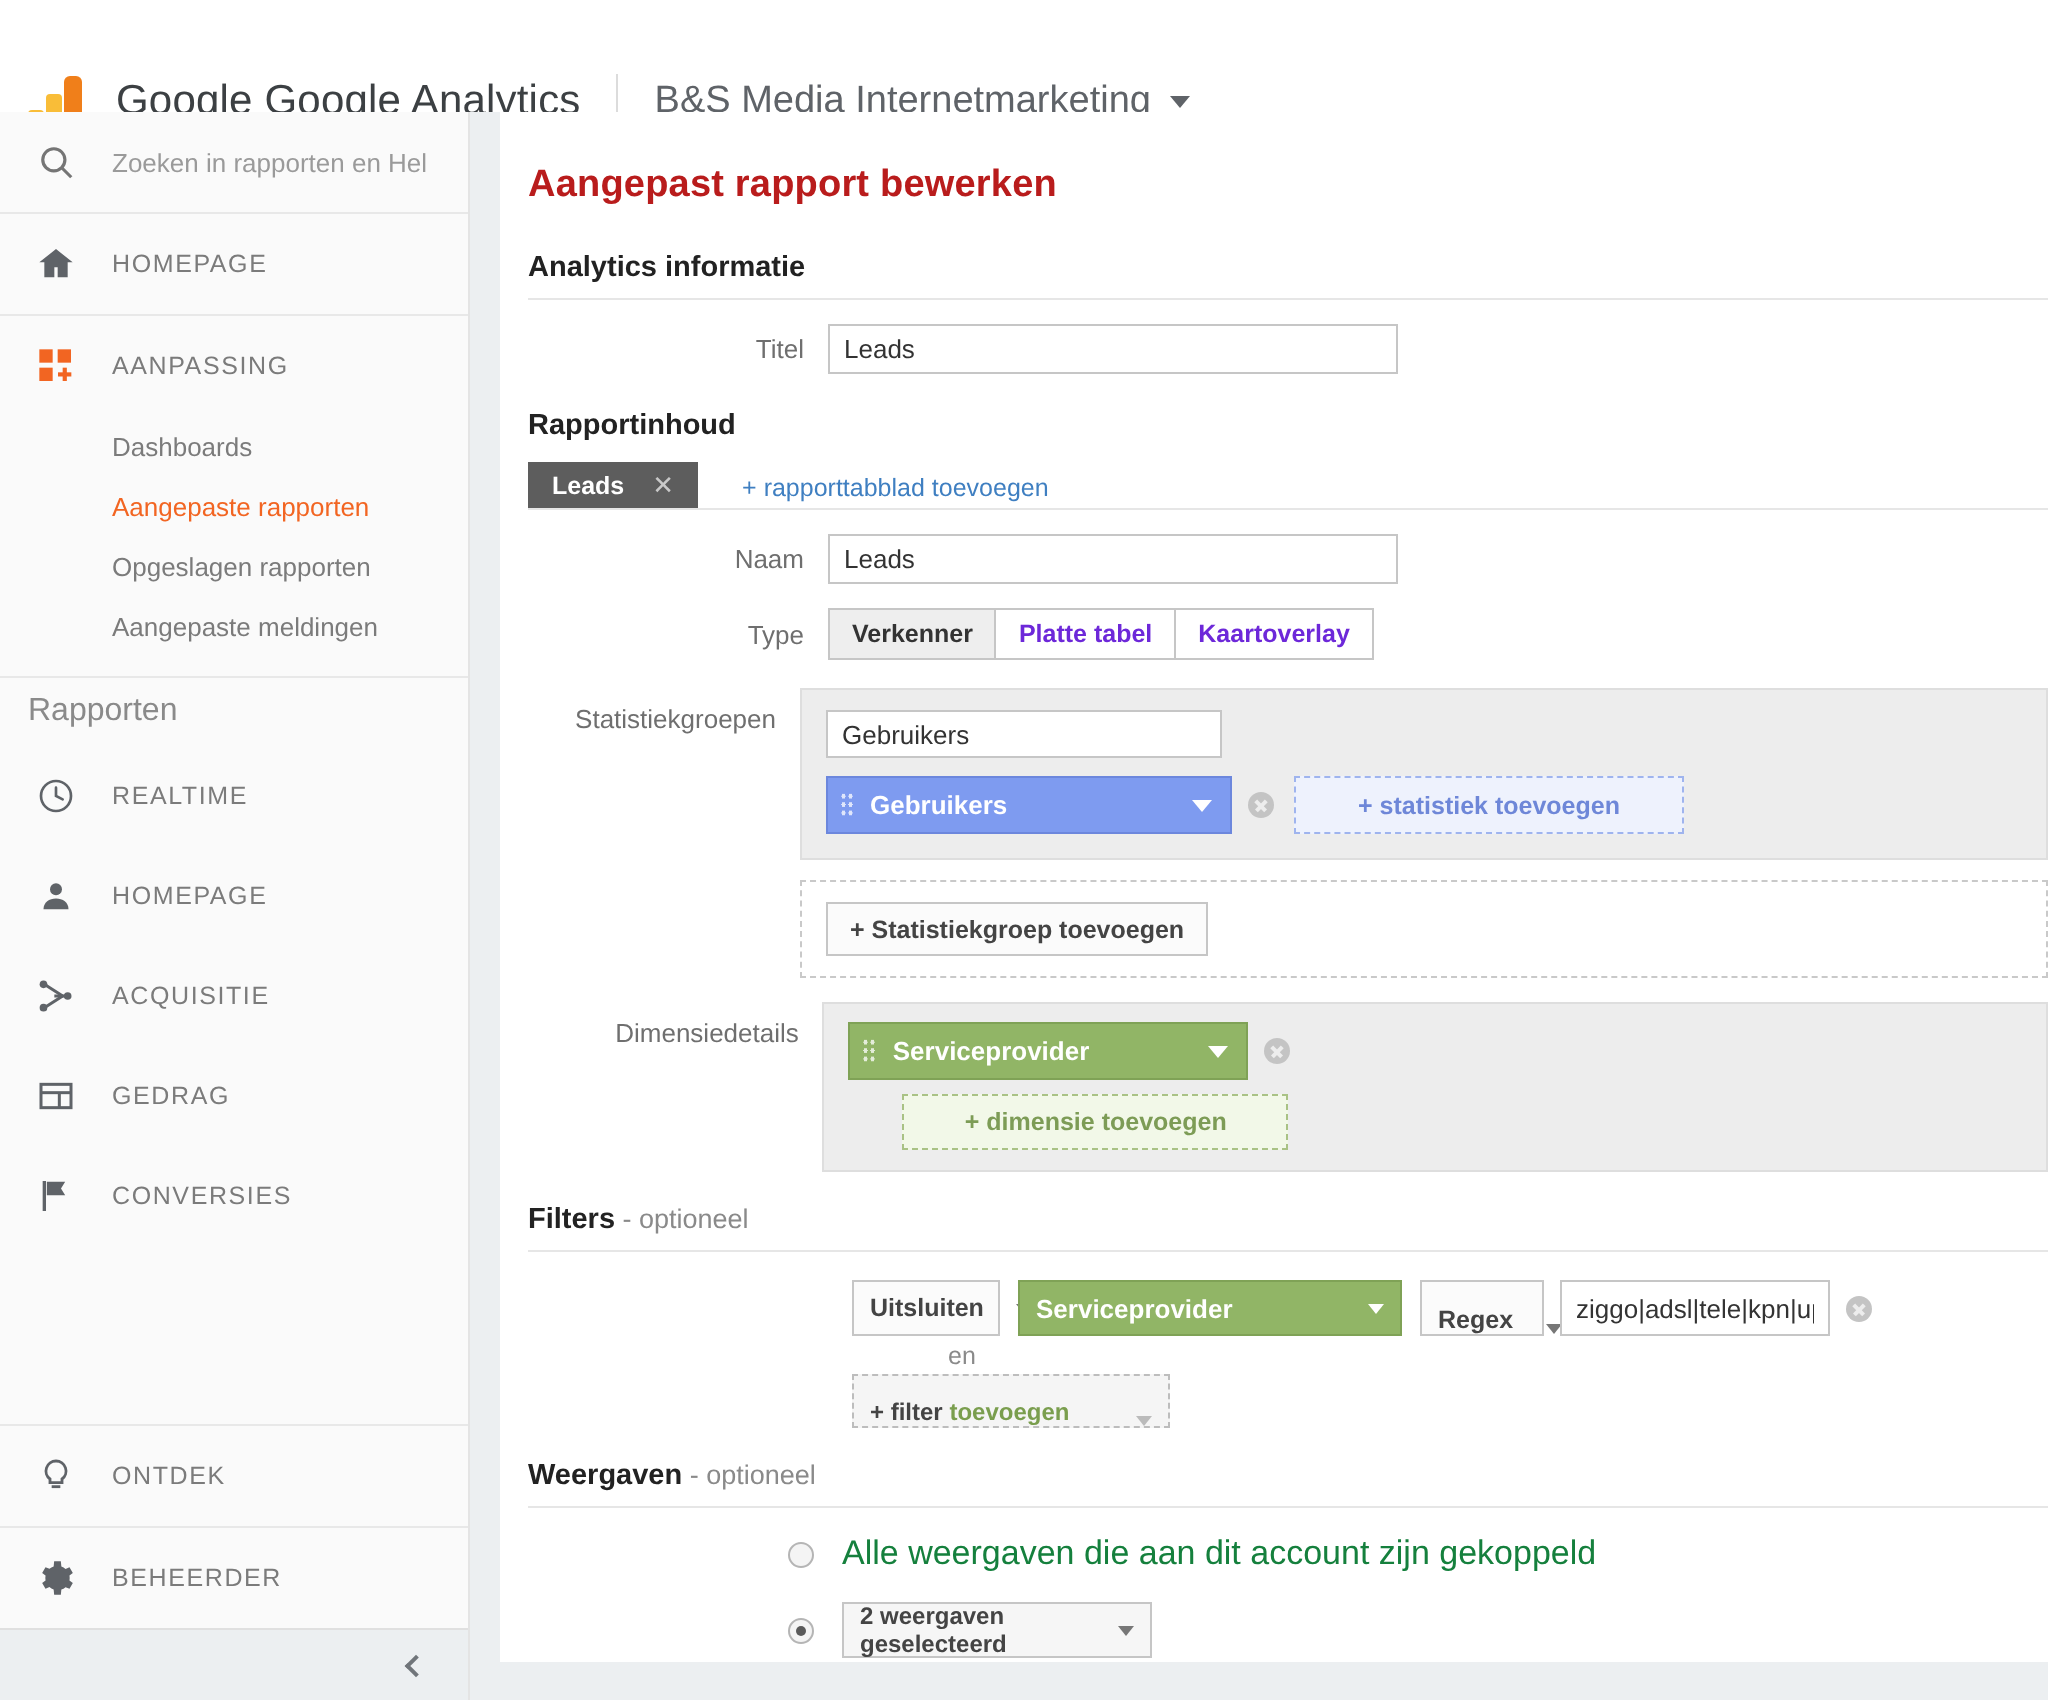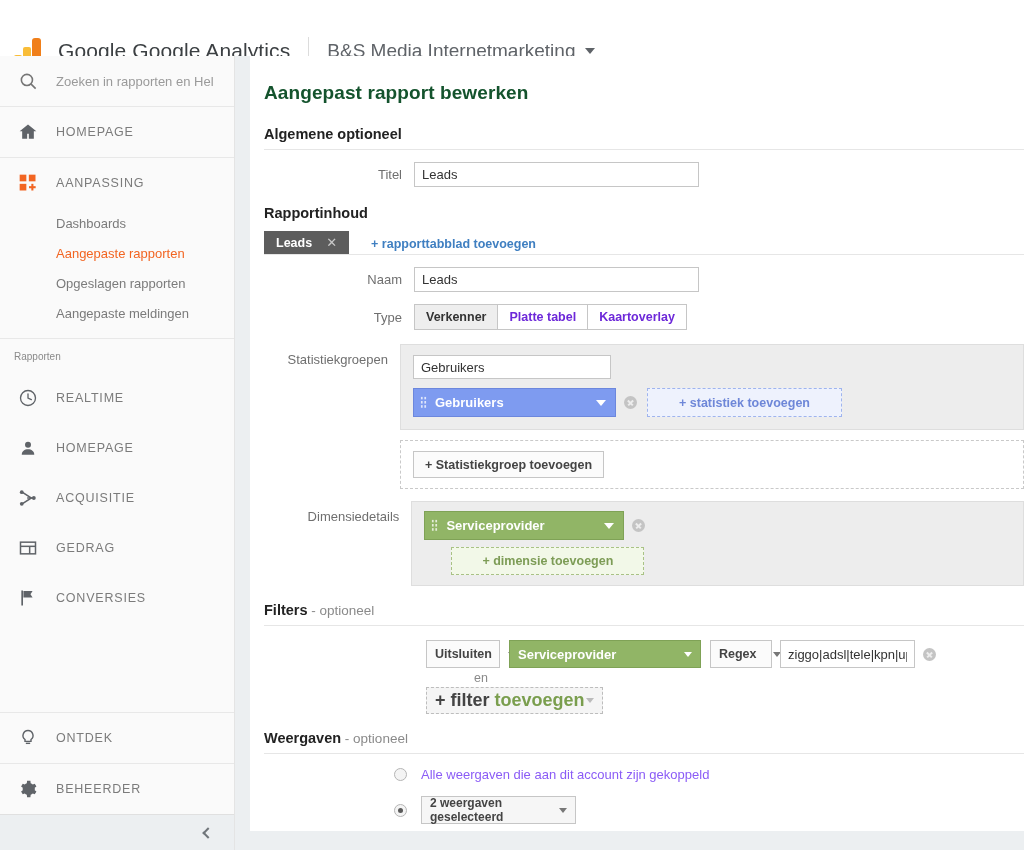--- a/index.html
+++ b/index.html
@@ -66,21 +66,21 @@
   .side-label {
     font-size: 12.5px; color: #7b7b7b; letter-spacing: .8px;
   }
   .side-label.search { letter-spacing: 0; font-size: 13px; color: #9a9a9a; }
   .sub-item {
     height: 30px; display: flex; align-items: center;
     padding-left: 56px; font-size: 13px; color: #7b7b7b; cursor: pointer;
   }
   .sub-item.active { color: #f26522; }
   .section-label {
-    padding-left: 14px; font-size: 10px; color: #8a8a8a;
+    padding-left: 14px; font-size: 16px; color: #8a8a8a;
     height: 34px; display: flex; align-items: center;
   }
   #sidebar-spacer { flex: 1 1 auto; }
   #sidebar-collapse {
     height: 36px; background: #eceff1;
     border-top: 1px solid #e0e0e0;
     display: flex; align-items: center; justify-content: flex-end;
     padding-right: 22px; cursor: pointer;
   }
   .chev-left {
@@ -97,21 +97,21 @@
   }
   #content-card {
     position: absolute; top: 56px; left: 250px;
     width: 774px; height: 775px;
     background: #ffffff;
     padding: 26px 0 0 14px;
   }
 
   h1.page-title {
     margin: 0 0 22px 0;
-    font-size: 19px; font-weight: bold; color: #14532d; letter-spacing: .1px;
+    font-size: 19px; font-weight: bold; color: #b91c1c; letter-spacing: .1px;
   }
   h2.sec-title {
     margin: 0; padding: 0 0 7px 0;
     font-size: 14.5px; font-weight: bold; color: #222;
     border-bottom: 1px solid #e6e6e6;
     width: 760px;
   }
   h2.sec-title .opt {
     font-weight: normal; color: #8a8a8a; font-size: 13.5px;
   }
@@ -135,21 +135,21 @@
   
   #tabs-row { display: flex; align-items: flex-end; margin-top: 10px; }
   .rep-tab {
     background: #5d5d5d; color: #fff;
     height: 23px; padding: 0 12px;
     display: flex; align-items: center; gap: 14px;
     font-size: 12.5px; font-weight: bold; cursor: pointer;
   }
   .rep-tab .x { color: #c9c9c9; font-size: 13px; font-weight: normal; }
   #add-tab-link {
-    margin-left: 22px; font-size: 12.5px; font-weight: bold;
+    margin-left: 22px; font-size: 12.5px; font-weight: normal;
     color: #3f7fc1; cursor: pointer; padding-bottom: 3px;
   }
   #tabs-underline { width: 760px; height: 1px; background: #e6e6e6; }
 
   
   .seg { display: flex; }
   .seg button {
     height: 26px; padding: 0 11px;
     border: 1px solid #c6c6c6; background: #fff;
     font-size: 12.5px; color: #6d28d9; cursor: pointer;
@@ -250,52 +250,52 @@
   }
   #filter-exclude { width: 74px; }
   #filter-dimension {
     width: 192px; height: 28px;
     background: #91b566; border: 1px solid #7fa256; color: #fff;
     display: flex; align-items: center; justify-content: space-between;
     padding: 0 8px; font-size: 13px; font-weight: bold; cursor: pointer;
     margin-left: 9px;
   }
   #filter-dimension .caret-sm { border-top-color: #fff; }
-  #filter-match { width: 62px; margin-left: 9px; }
+  #filter-match { width: 62px; margin-left: 9px; align-items: flex-end; }
   #filter-value {
     margin-left: 8px; width: 135px; height: 28px;
   }
   #en-label {
     font-size: 12.5px; color: #8a8a8a; margin: 3px 0 2px 48px;
   }
   #add-filter-btn {
-    width: 177px; height: 27px;
+    width: 159px; height: 27px;
     border: 1px dashed #bdbdbd; background: #f5f5f5;
-    display: flex; align-items: center; justify-content: space-between;
-    padding: 0 8px; font-size: 18px; cursor: pointer;
+    display: flex; align-items: flex-end; justify-content: space-between;
+    padding: 0 8px; font-size: 12px; cursor: pointer;
   }
   #add-filter-btn .plus { color: #444; font-weight: bold; }
   #add-filter-btn .word { color: #7a9e4e; font-weight: bold; }
   #add-filter-btn .caret-sm { border-top-color: #bbb; }
 
   
   #views-area { margin-top: 13px; padding-left: 130px; }
   .radio-row { display: flex; align-items: center; margin-bottom: 14px; }
   .radio {
     width: 13px; height: 13px; border-radius: 50%;
     border: 1px solid #b5b5b5; background: #f4f4f4;
     margin-right: 14px; position: relative; cursor: pointer;
     flex: 0 0 13px;
   }
   .radio.checked::after {
     content: ""; position: absolute;
     left: 3px; top: 3px; width: 5px; height: 5px;
     border-radius: 50%; background: #5a5a5a;
   }
-  .radio-text { font-size: 13px; color: #8b5cf6; }
+  .radio-text { font-size: 17px; color: #15803d; }
   #views-select {
     width: 155px; height: 28px;
     border: 1px solid #c6c6c6; background: #f6f6f6;
     display: flex; align-items: center; justify-content: space-between;
     padding: 0 8px; font-size: 12px; font-weight: bold; color: #444;
     cursor: pointer;
   }
 </style>
 </head>
 <body>
@@ -438,21 +438,21 @@
     <span class="chev-left"></span>
   </div>
 </div>
 
 <div id="main-bg"></div>
 
 <div id="content-card">
 
   <h1 class="page-title">Aangepast rapport bewerken</h1>
 
-  <h2 class="sec-title">Algemene optioneel</h2>
+  <h2 class="sec-title">Analytics informatie</h2>
   <div class="form-row">
     <div class="form-label">Titel</div>
     <input id="titel-input" class="txt-input" type="text" value="Leads" style="">
   </div>
 
   <div style="margin-top:18px">
     <h2 class="sec-title" style="border-bottom:none;padding-bottom:0">Rapportinhoud</h2>
   </div>
 
   <div id="tabs-row">

